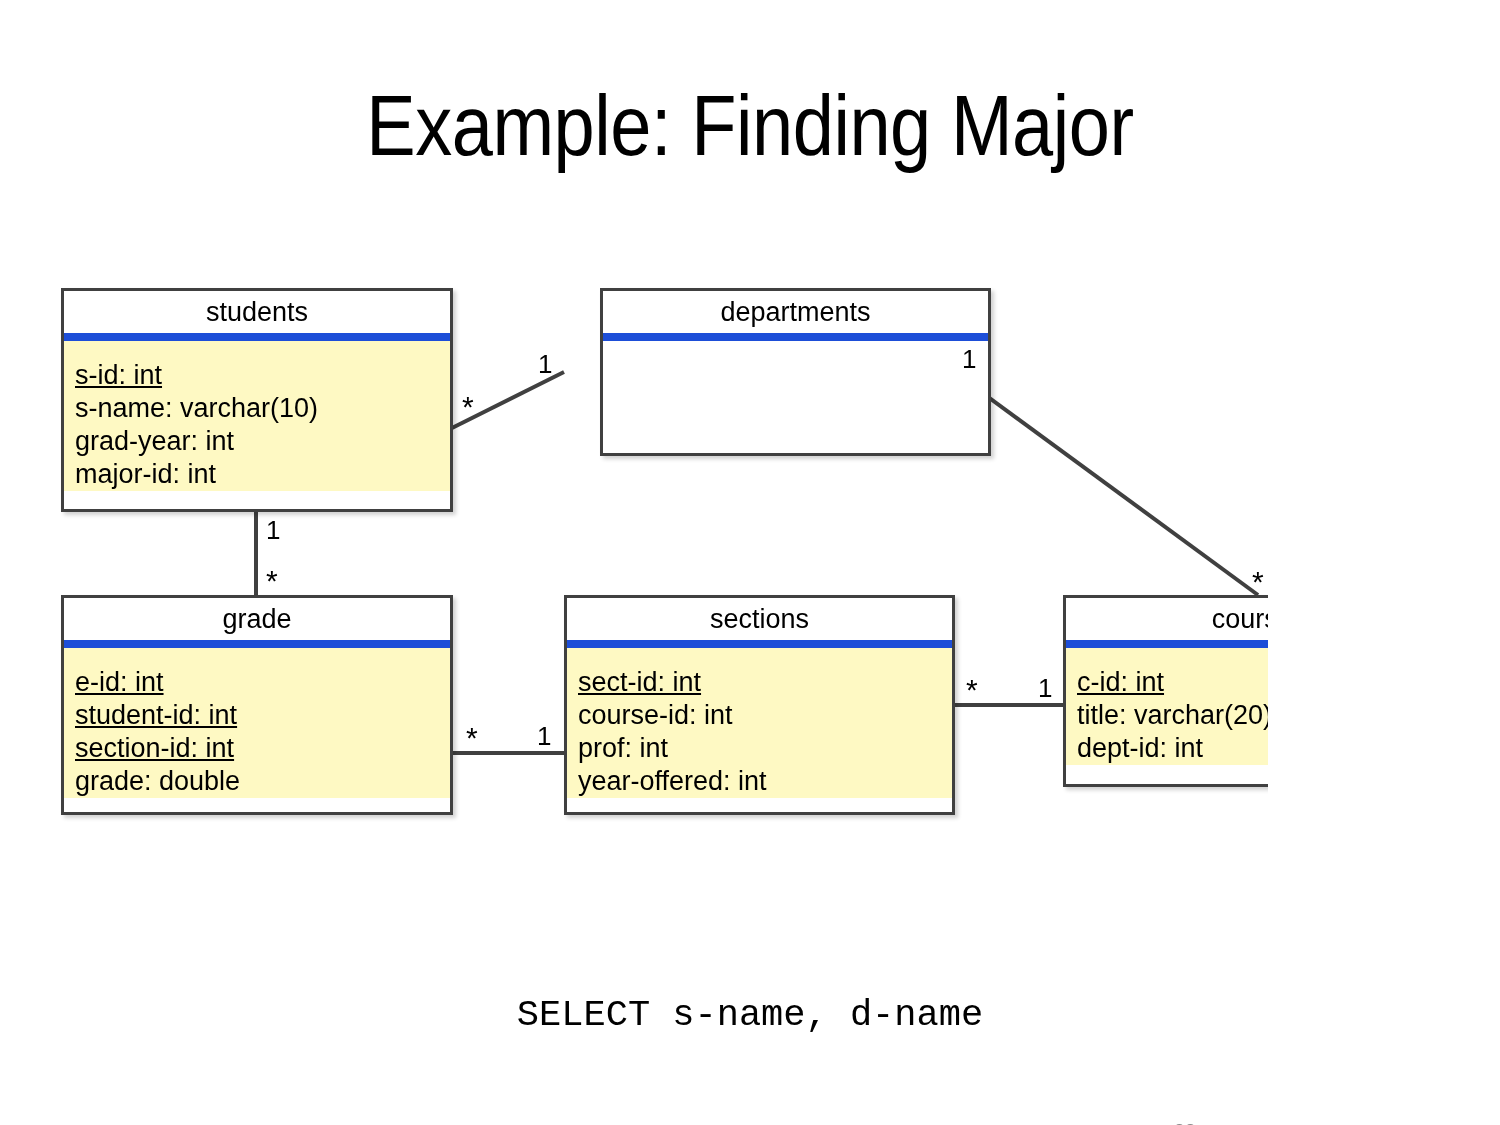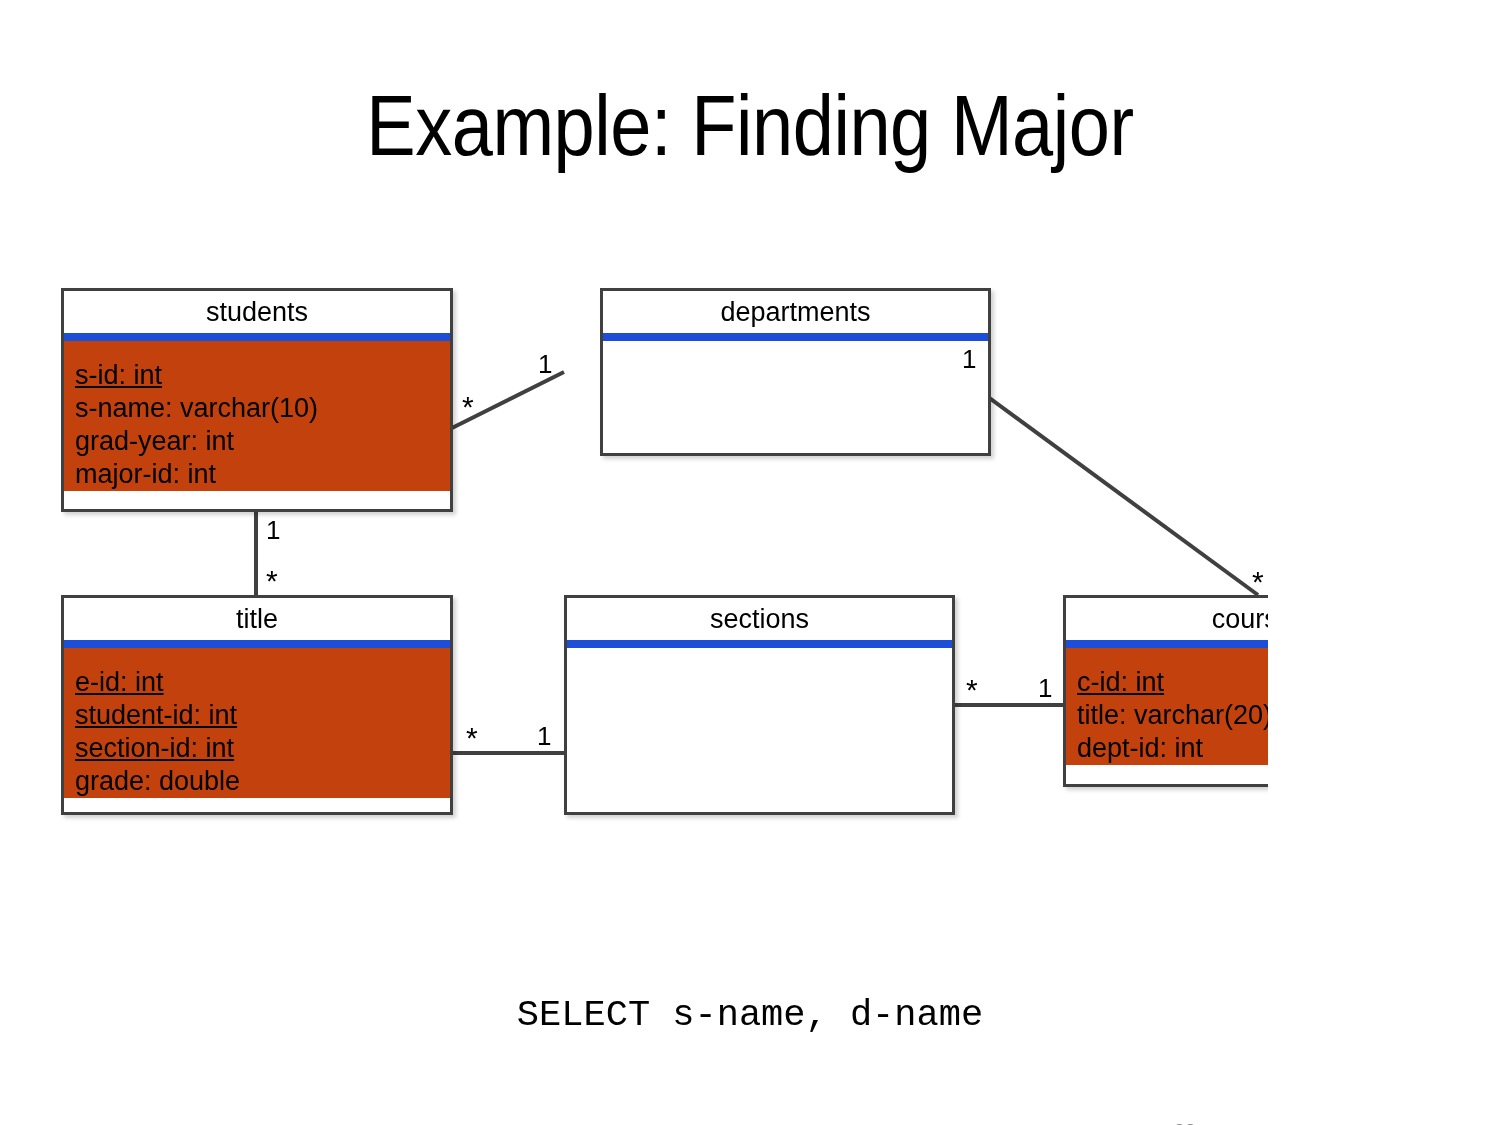--- a/index.html
+++ b/index.html
@@ -55,21 +55,21 @@
   }
   .uml-header-text {
     font-family: "Liberation Sans", sans-serif;
     font-size: 27px;
     color: #000000;
     line-height: 1;
   }
   .uml-body {
     padding: 18px 0 0 11px;
     box-sizing: border-box;
-    background: #c2410c;
+    background: #fef9c3;
   }
   .uml-attr {
     font-family: "Liberation Sans", sans-serif;
     font-size: 27px;
     color: #000000;
     line-height: 33px;
     white-space: nowrap;
     display: block;
     width: -moz-fit-content;
     width: fit-content;
@@ -167,34 +167,40 @@
   </div>
 
   <div class="uml-box" style="left:564px; top:288px; width:391px; height:168px;margin-left:36px;">
     <div class="uml-header">
       <span class="uml-header-text">departments</span>
     </div>
   </div>
 
   <div class="uml-box" style="left:61px; top:595px; width:392px; height:220px;">
     <div class="uml-header">
-      <span class="uml-header-text">title</span>
+      <span class="uml-header-text">grade</span>
     </div>
     <div class="uml-body">
       <span class="uml-attr pk">e-id: int</span>
       <span class="uml-attr pk">student-id: int</span>
       <span class="uml-attr pk">section-id: int</span>
       <span class="uml-attr">grade: double</span>
     </div>
   </div>
 
   <div class="uml-box" style="left:564px; top:595px; width:391px; height:220px;">
     <div class="uml-header">
       <span class="uml-header-text">sections</span>
     </div>
+    <div class="uml-body">
+      <span class="uml-attr pk">sect-id: int</span>
+      <span class="uml-attr">course-id: int</span>
+      <span class="uml-attr">prof: int</span>
+      <span class="uml-attr">year-offered: int</span>
+    </div>
   </div>
 
   <div class="uml-box" style="left:1063px; top:595px; width:392px; height:192px;">
     <div class="uml-header">
       <span class="uml-header-text">courses</span>
     </div>
     <div class="uml-body">
       <span class="uml-attr pk">c-id: int</span>
       <span class="uml-attr">title: varchar(20)</span>
       <span class="uml-attr">dept-id: int</span>

